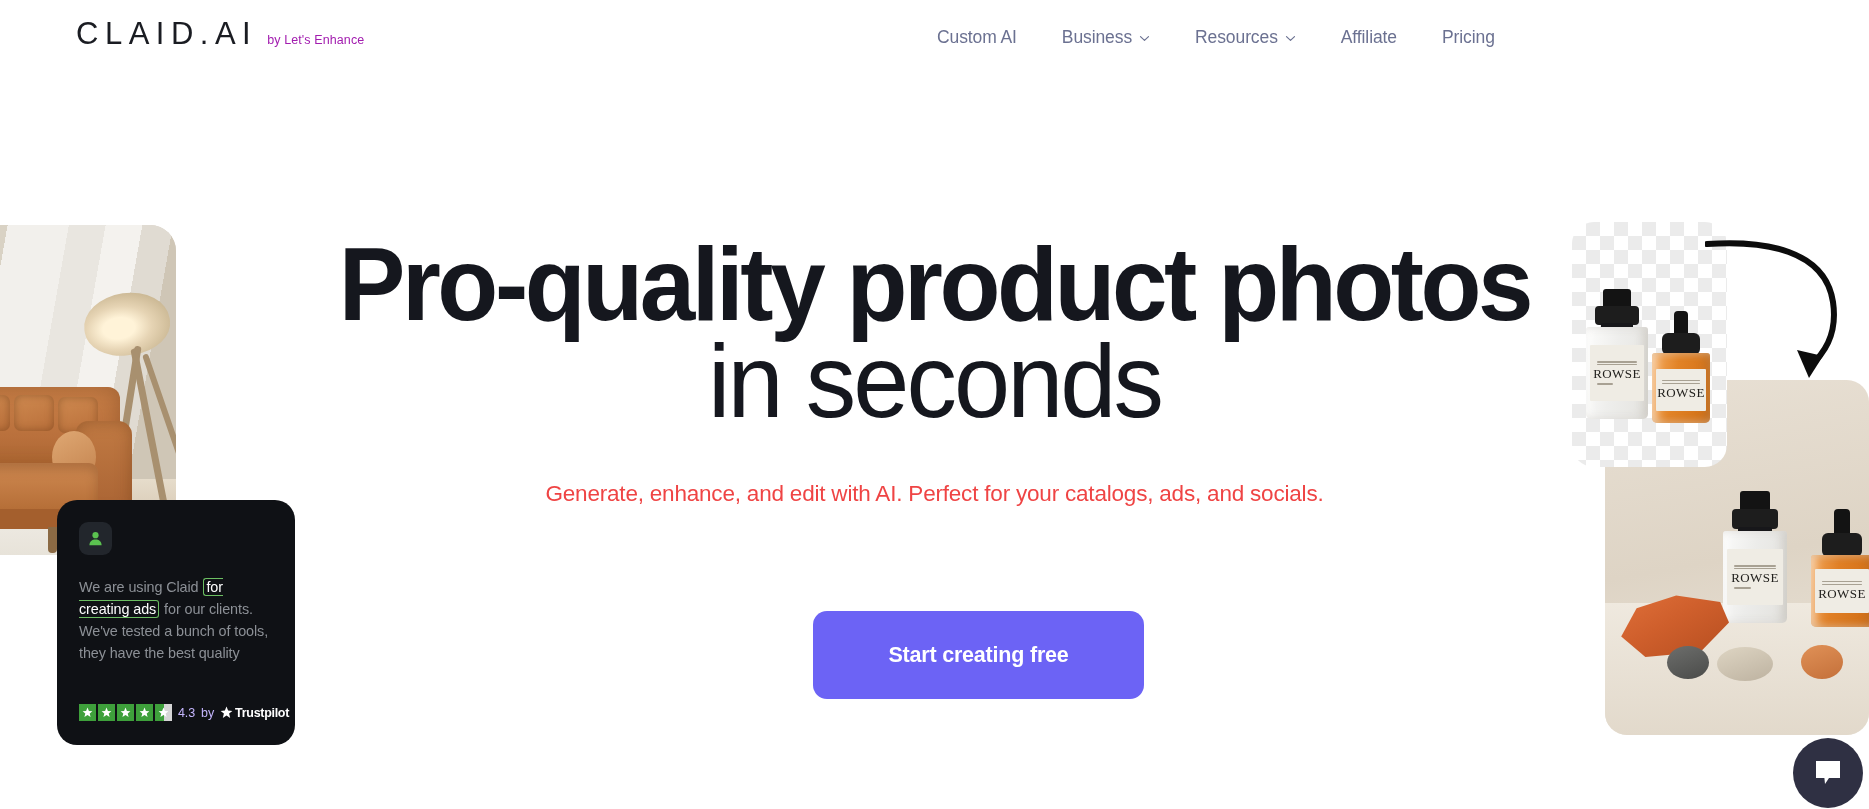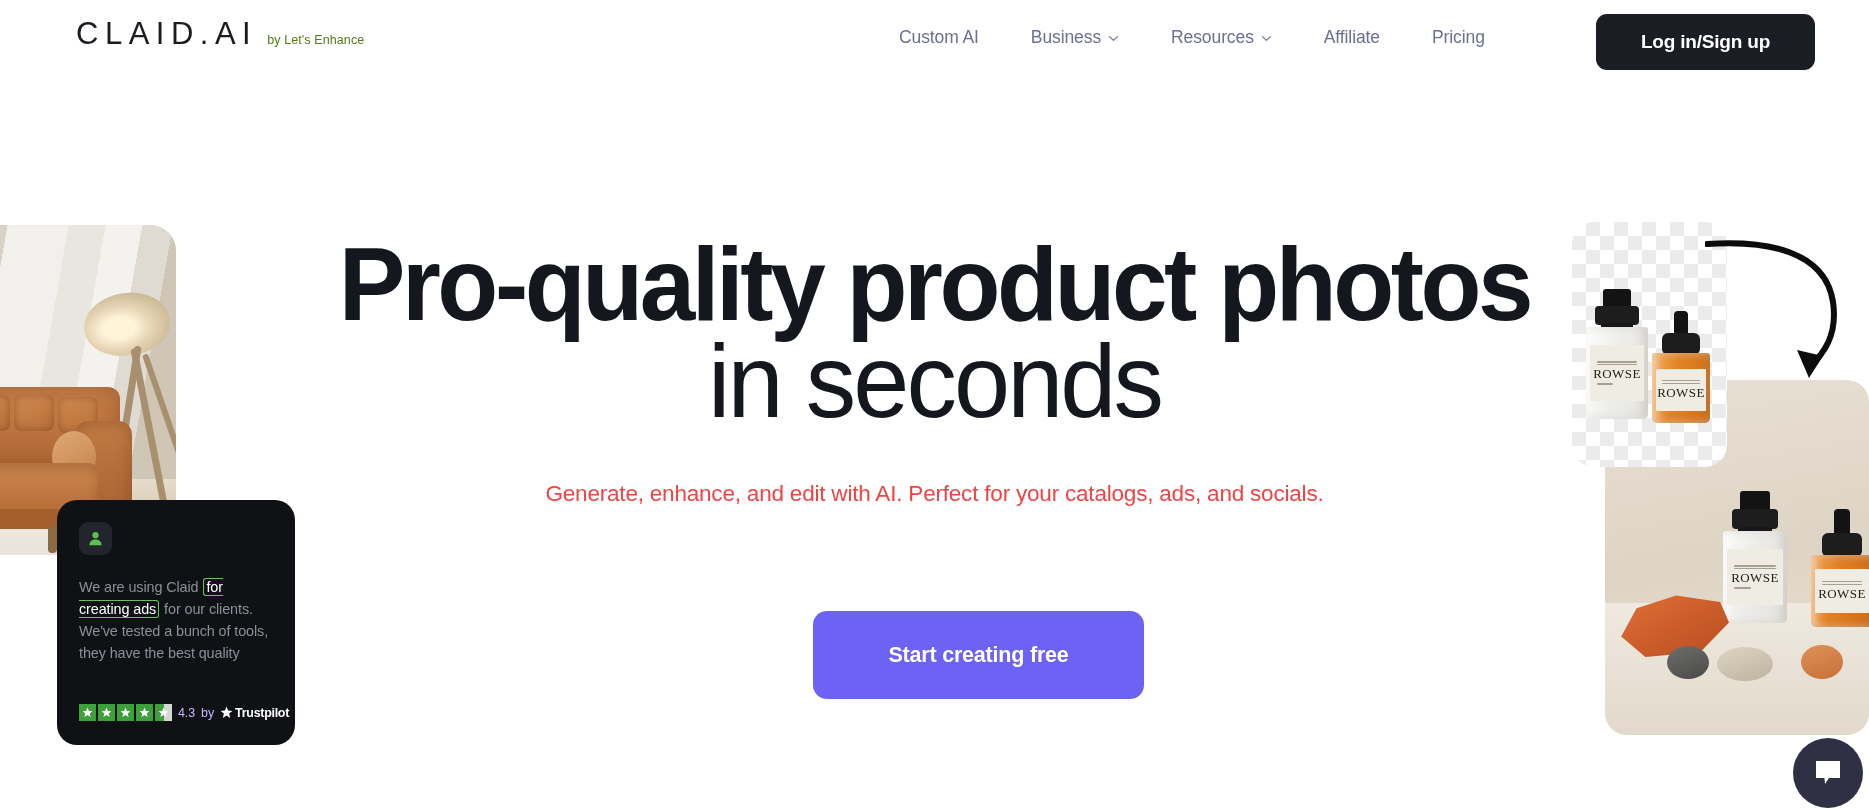--- a/index.html
+++ b/index.html
@@ -16,25 +16,25 @@
     position:absolute; top:0; left:0; width:1869px; height:90px;
     display:flex; align-items:center; z-index:40; background:#fff;
   }
   .logo-wrap { position:absolute; left:76px; top:18px; display:flex; align-items:flex-end; }
   .logo-text {
     font-size:31px; font-weight:400; color:#1a1c22;
     letter-spacing:6.5px; line-height:1;
     font-family:"Liberation Sans", sans-serif;
   }
   .logo-sub {
-    font-size:12.5px; color:#4d7c0f; margin-left:10px;
+    font-size:12.5px; color:#a21caf; margin-left:10px;
     margin-bottom:2px; letter-spacing:0.1px; font-weight:400;
   }
 
-  .nav { position:absolute; left:880px; top:27px; display:flex; align-items:flex-start; gap:14px; }
+  .nav { position:absolute; left:918px; top:27px; display:flex; align-items:flex-start; gap:7px; }
   .nav-item {
     display:flex; align-items:center; gap:7px;
     font-size:17.5px; color:#6b7191; font-weight:400;
     padding:0 19px; cursor:pointer; white-space:nowrap;
     letter-spacing:-0.1px;
   }
   .chev { display:inline-block; width:11px; height:11px; position:relative; top:1px; }
   .chev svg { display:block; }
 
   .login-btn {
@@ -275,21 +275,20 @@
         </span>
       </div>
       <div class="nav-item">
         <span>Affiliate</span>
       </div>
       <div class="nav-item">
         <span>Pricing</span>
       </div>
     </nav>
 
-    <button class="login-btn">Log in/Sign up</button>
   </div>
 
   <div class="sofa">
     <div class="wall"></div>
     <div class="floor"></div>
     <div class="rug"></div>
     <div class="lampshade"></div>
     <div class="lampleg1"></div>
     <div class="lampleg2"></div>
     <div class="lampleg3"></div>

